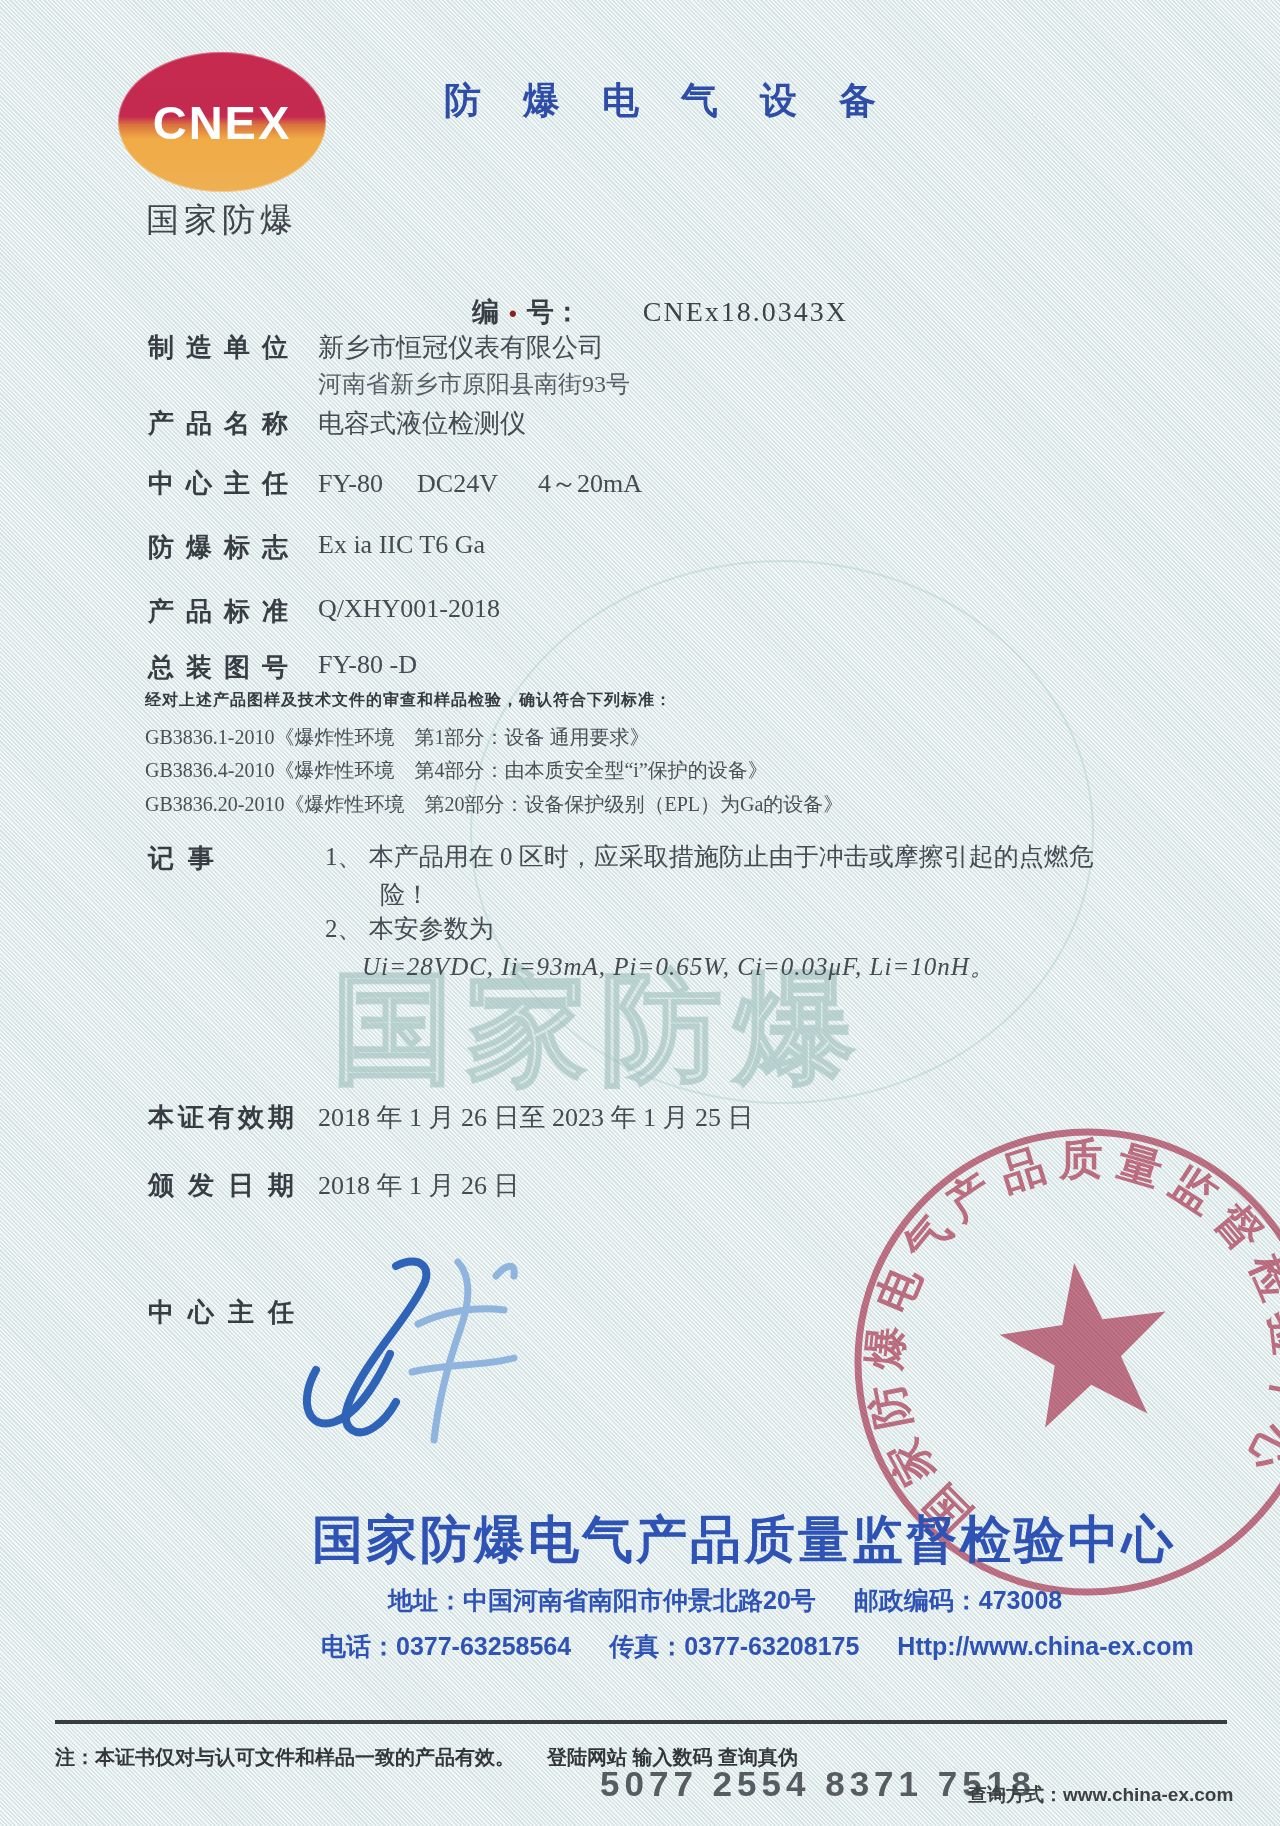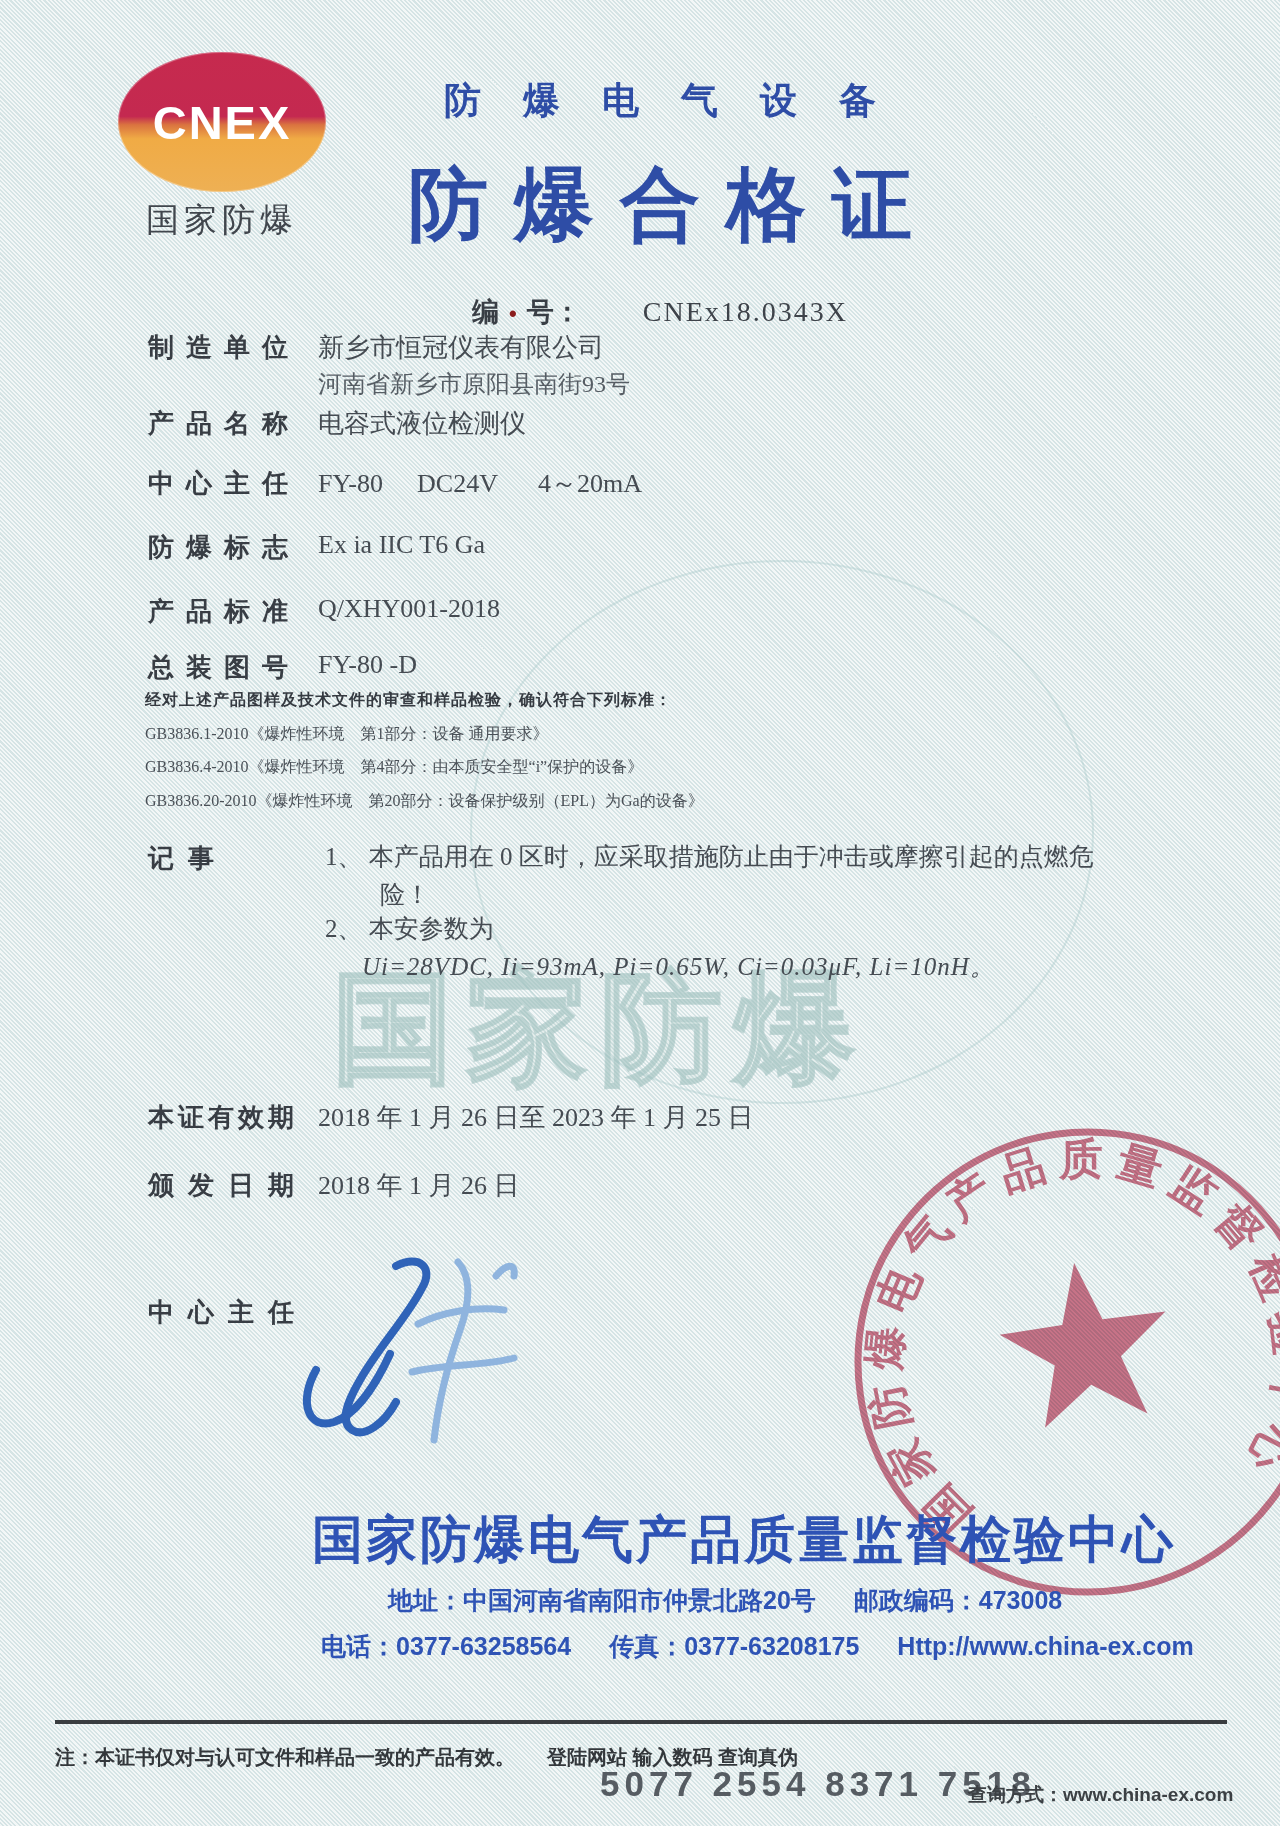--- a/index.html
+++ b/index.html
@@ -33,21 +33,21 @@
   }
   
   .flabel{left:148px;font-size:26px;color:#383d44;font-weight:600;letter-spacing:12px;white-space:nowrap;}
   .fvalue{left:318px;font-size:26px;color:#454b52;font-family:"Liberation Serif", serif;white-space:nowrap;border-radius:11px;}
   .fvalue2{left:318px;font-size:24px;color:#565d64;font-family:"Liberation Serif", serif;white-space:nowrap;}
   .tight{letter-spacing:4px;}
   .wide14{letter-spacing:14px;}
   .model-gap1{margin-left:34px;} .model-gap2{margin-left:40px;}
   
   .conf-intro{left:145px;top:690px;font-size:16px;font-weight:600;color:#353a41;letter-spacing:1px;white-space:nowrap;}
-  .conf-item{left:145px;font-size:16px;color:#4a5057;font-family:"Liberation Serif", serif;white-space:nowrap;}
+  .conf-item{left:145px;font-size:20px;color:#4a5057;font-family:"Liberation Serif", serif;white-space:nowrap;}
   
   .note-item1{left:325px;top:838px;width:715px;font-size:25px;color:#454b52;font-family:"Liberation Serif", serif;line-height:38px;padding-left:2.2em;text-indent:-2.2em;}
   .note-item2{left:325px;top:912px;font-size:25px;color:#454b52;font-family:"Liberation Serif", serif;}
   .note-params{left:362px;top:950px;font-size:25px;color:#454b52;font-family:"Liberation Serif", serif;letter-spacing:1px;white-space:nowrap;font-style:italic;}
   
   .sig{left:300px;top:1252px;width:230px;height:200px;}
   
   .stamp{left:838px;top:1112px;width:500px;height:500px;opacity:.82;transform:rotate(-8deg);mix-blend-mode:multiply;}
   
   .ex-badge{left:122px;top:1500px;width:144px;height:154px;border:3px solid #2b52b2;border-radius:4px;background:#fff;}
@@ -75,21 +75,20 @@
   <div class="abs guilloche"></div>
   <div class="abs watermark">国家防爆</div>
 
   <div class="abs cnex-oval">
     <span>CNEX</span>
   </div>
   <div class="abs cnex-caption">国家防爆</div>
 
   <div class="abs head-block">
     <div class="head-device">防爆电气设备</div>
-    <div class="head-title">防爆合格证</div>
   </div>
   <div class="abs num-line">
     <span>编</span><span class="dot">•</span><span>号：</span><span class="num-value">CNEx18.0343X</span>
   </div>
 
   <div class="abs flabel" style="top:330px">制造单位</div>
   <div class="abs fvalue" style="top:330px">新乡市恒冠仪表有限公司</div>
   <div class="abs fvalue2" style="top:368px">河南省新乡市原阳县南街93号</div>
 
   <div class="abs flabel" style="top:406px">产品名称</div>

